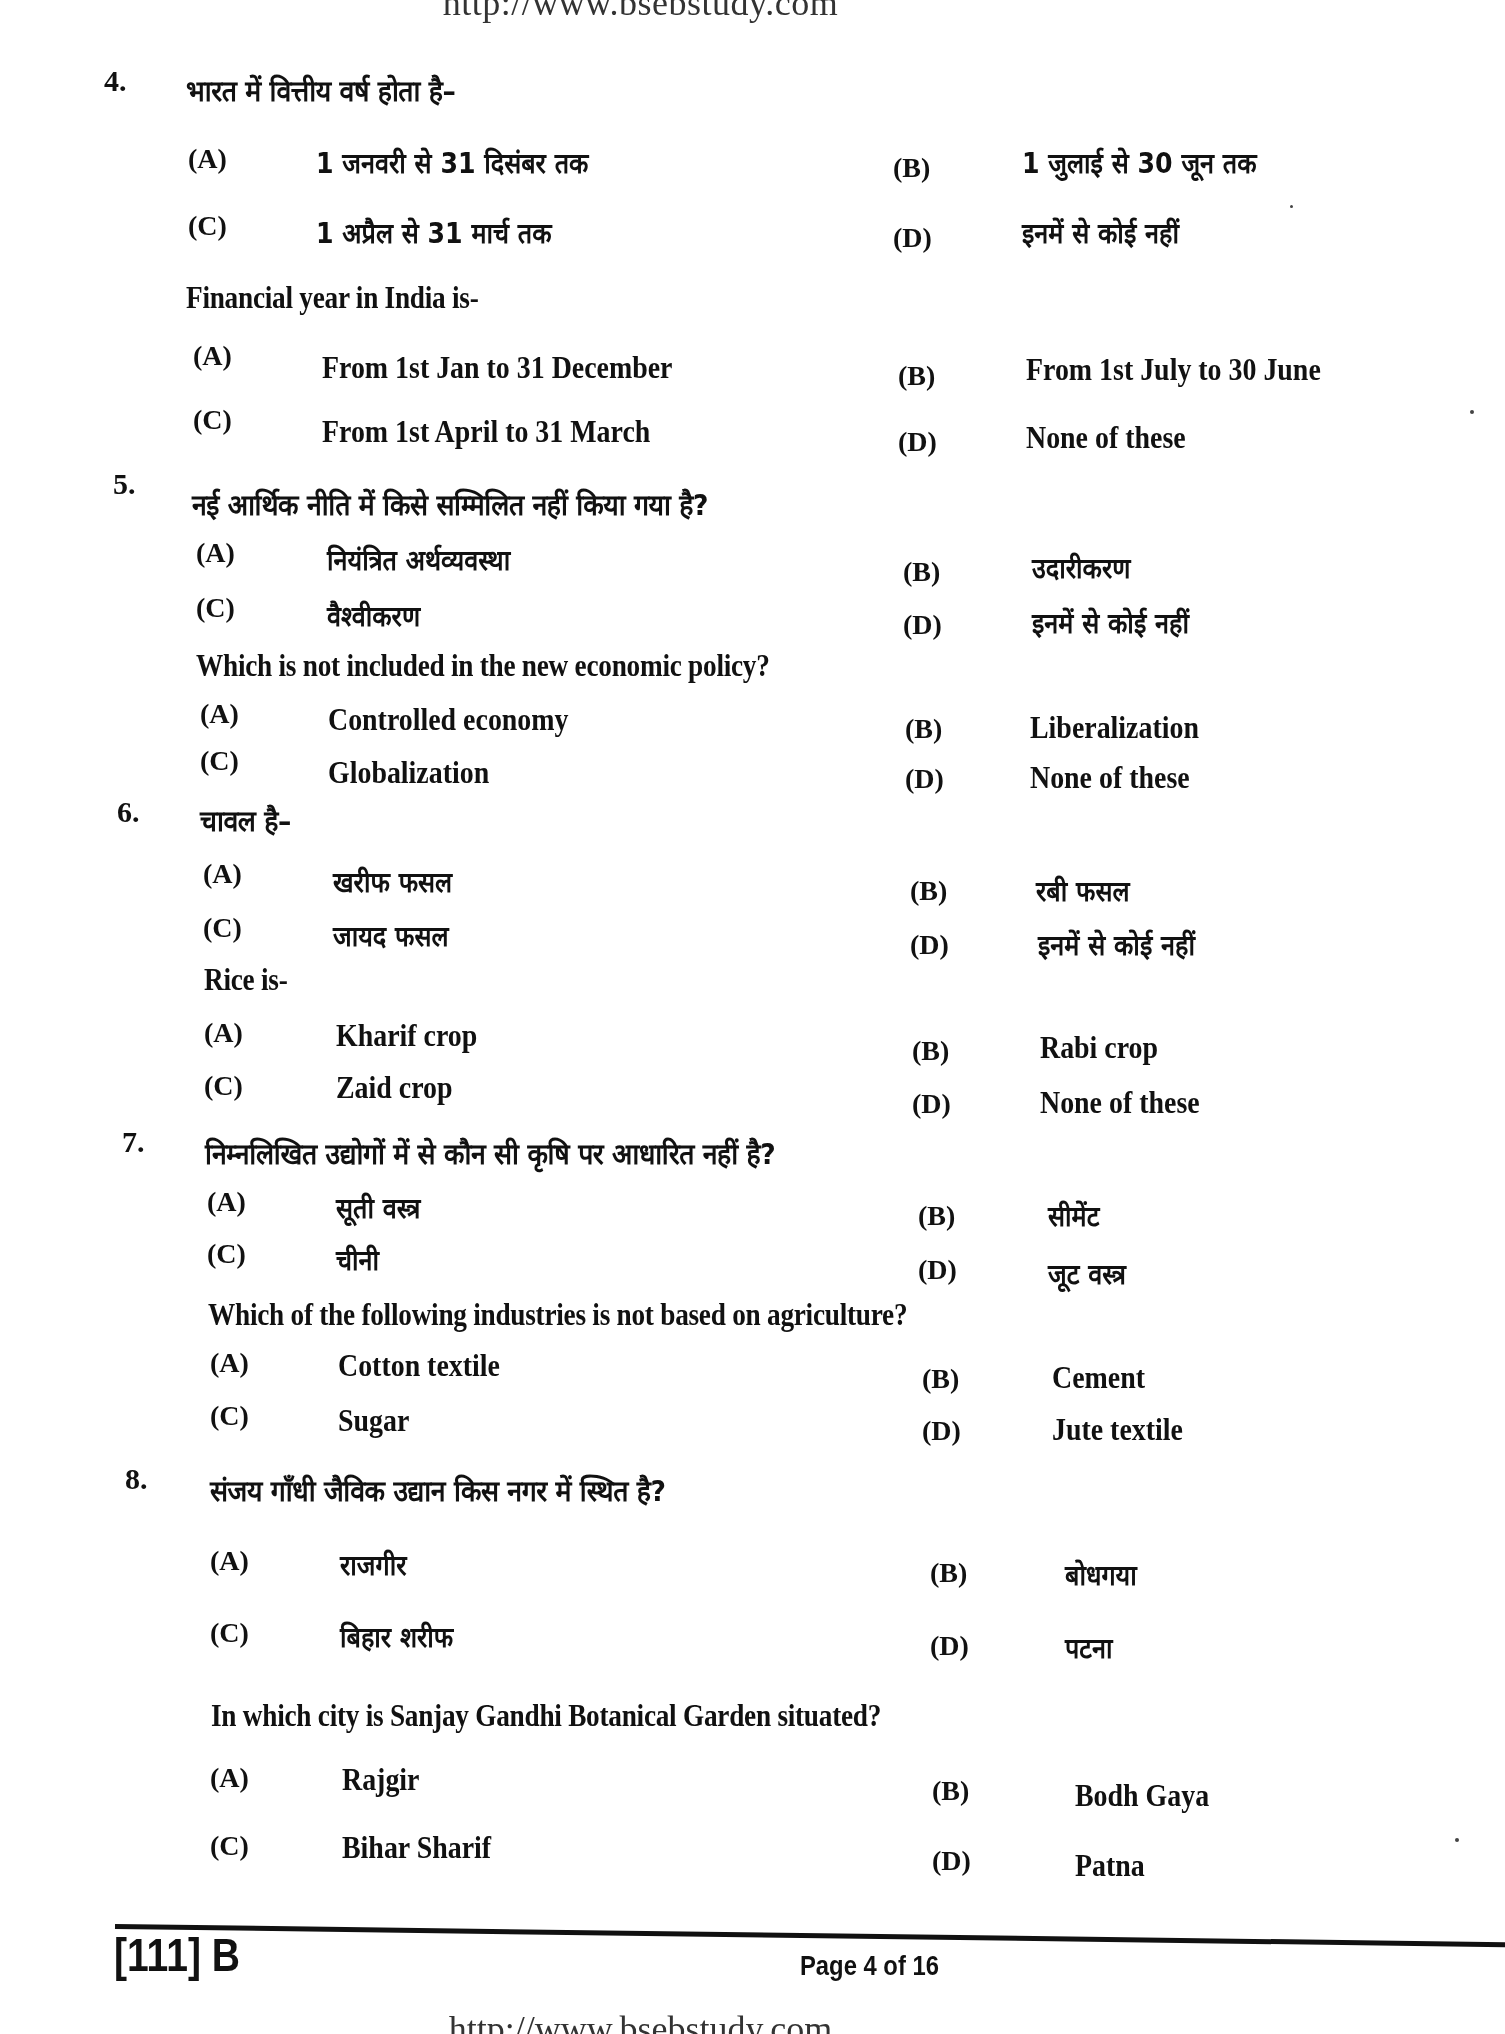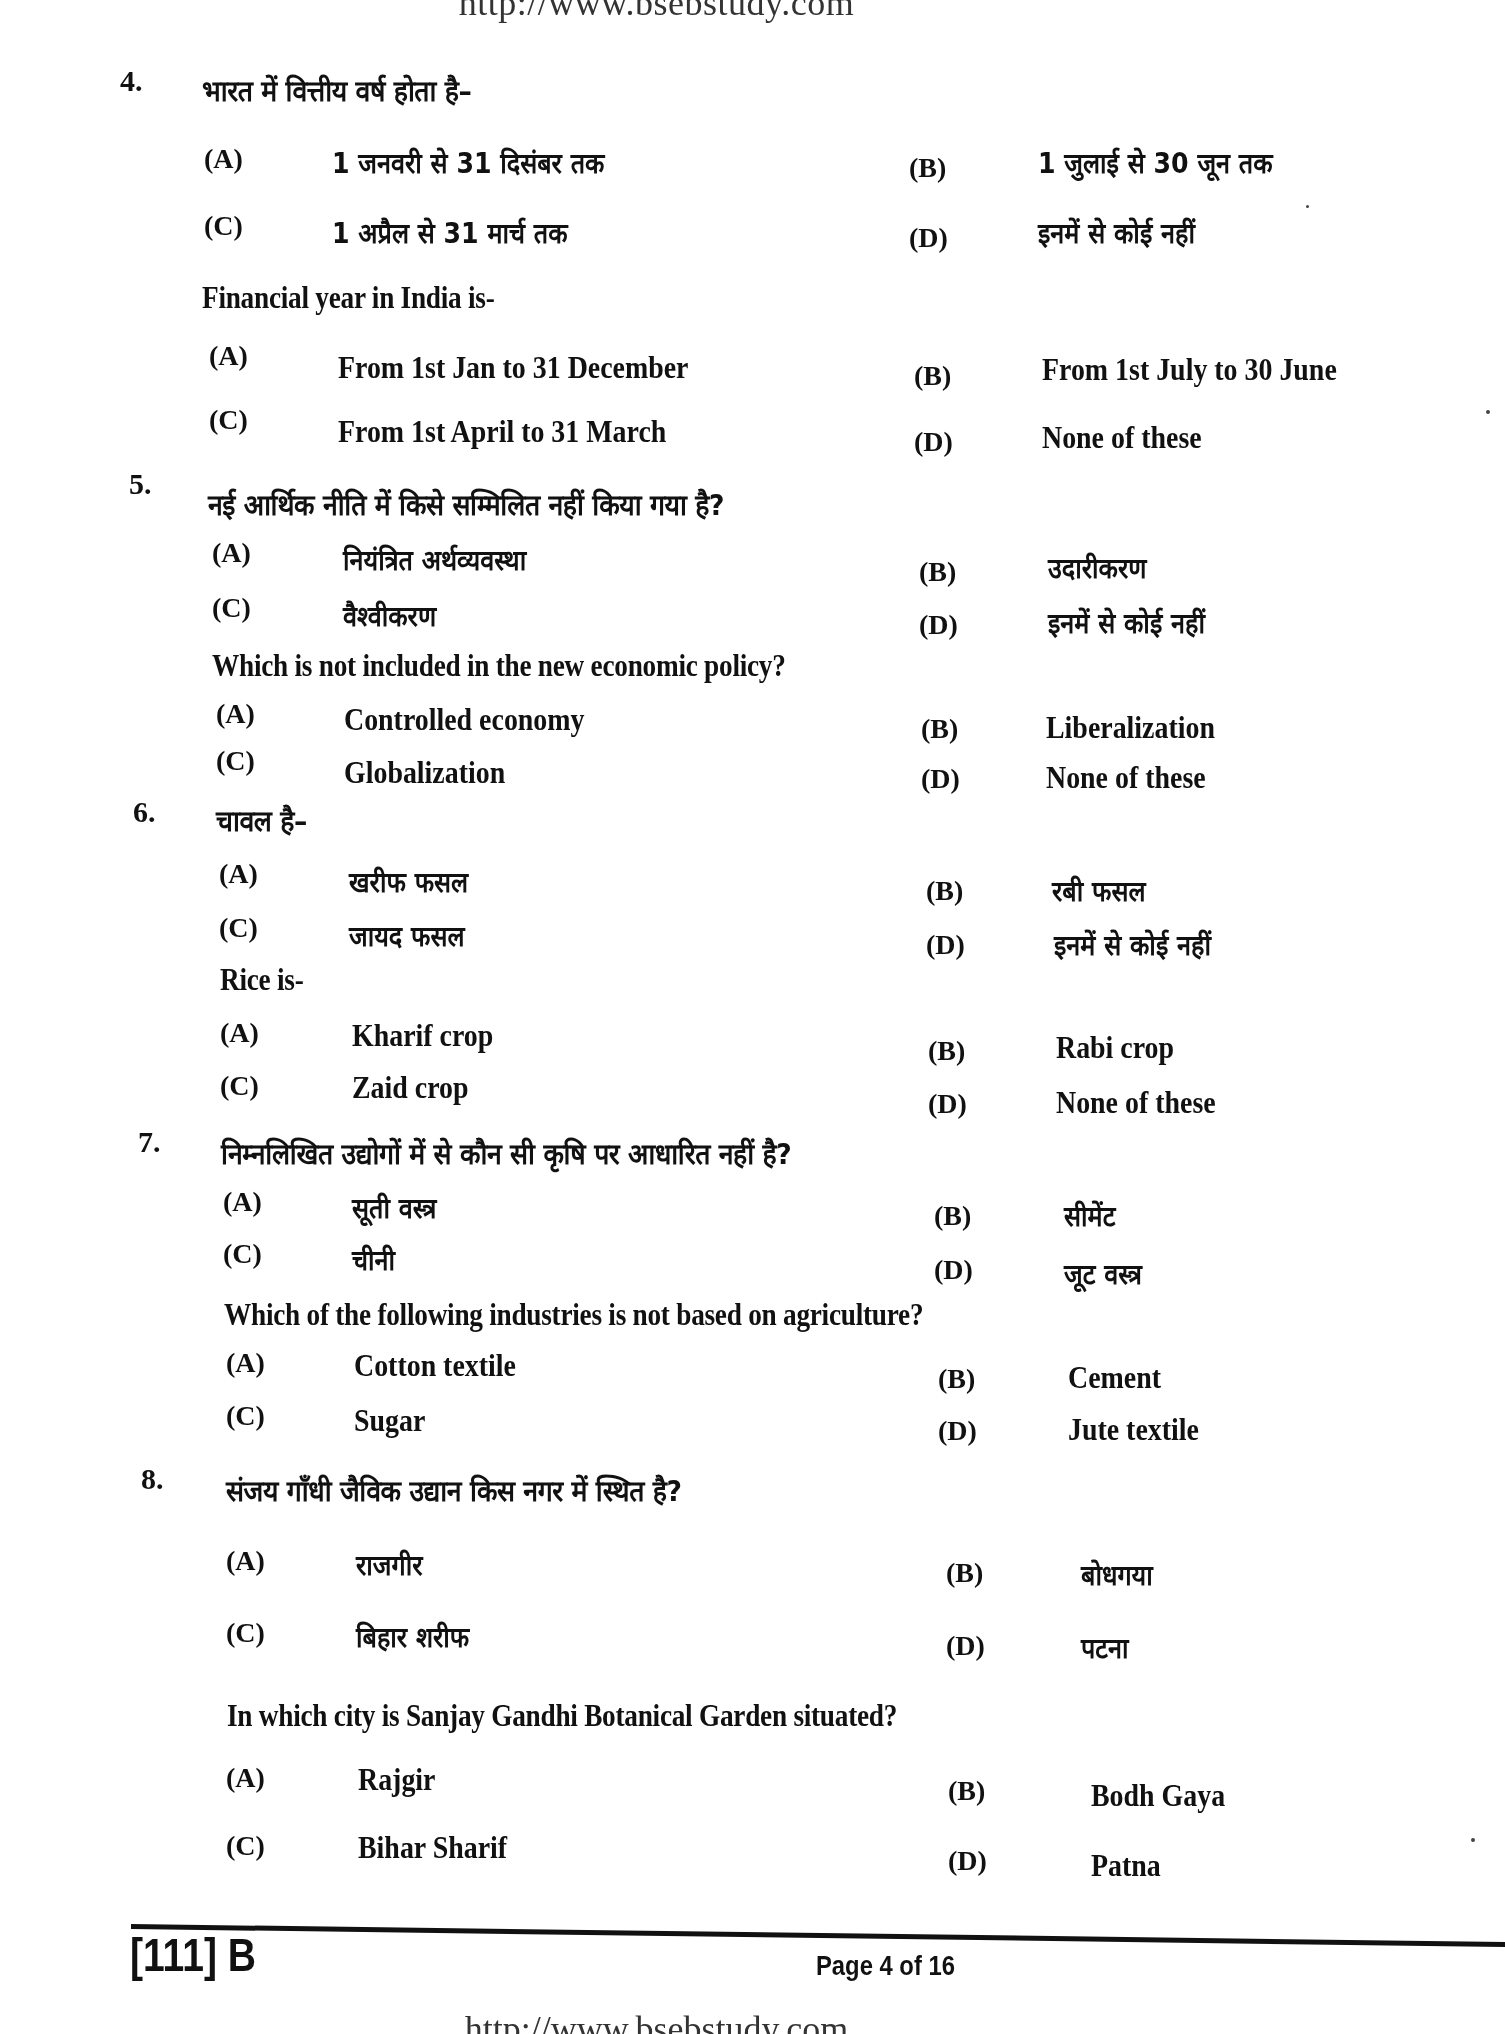--- a/index.html
+++ b/index.html
@@ -1,20 +1,20 @@
 <!DOCTYPE html>
 <html><head>
   <meta charset="utf-8">
   <style>
     html, body { margin: 0; padding: 0; background: #ffffff; }
     body {
       width: 1505px; height: 2034px; position: relative; overflow: hidden;
       font-family: "Liberation Serif", serif; color: #111111;
     }
-    .page { position: absolute; left: 16px; top: 0; width: 1281px; height: 2034px; }
+    .page { position: absolute; left: 0; top: 0; width: 1281px; height: 2034px; }
     .header-url {
       position: absolute; left: 0; right: 0; top: -18px; text-align: center;
       font-family: "Liberation Serif", serif; font-size: 36px; color: #333;
       letter-spacing: 0.5px;
     }
     .footer-url {
       position: absolute; left: 0; right: 0; top: 2008px; text-align: center;
       font-family: "Liberation Serif", serif; font-size: 36px; color: #333;
     }
     .q-num {

